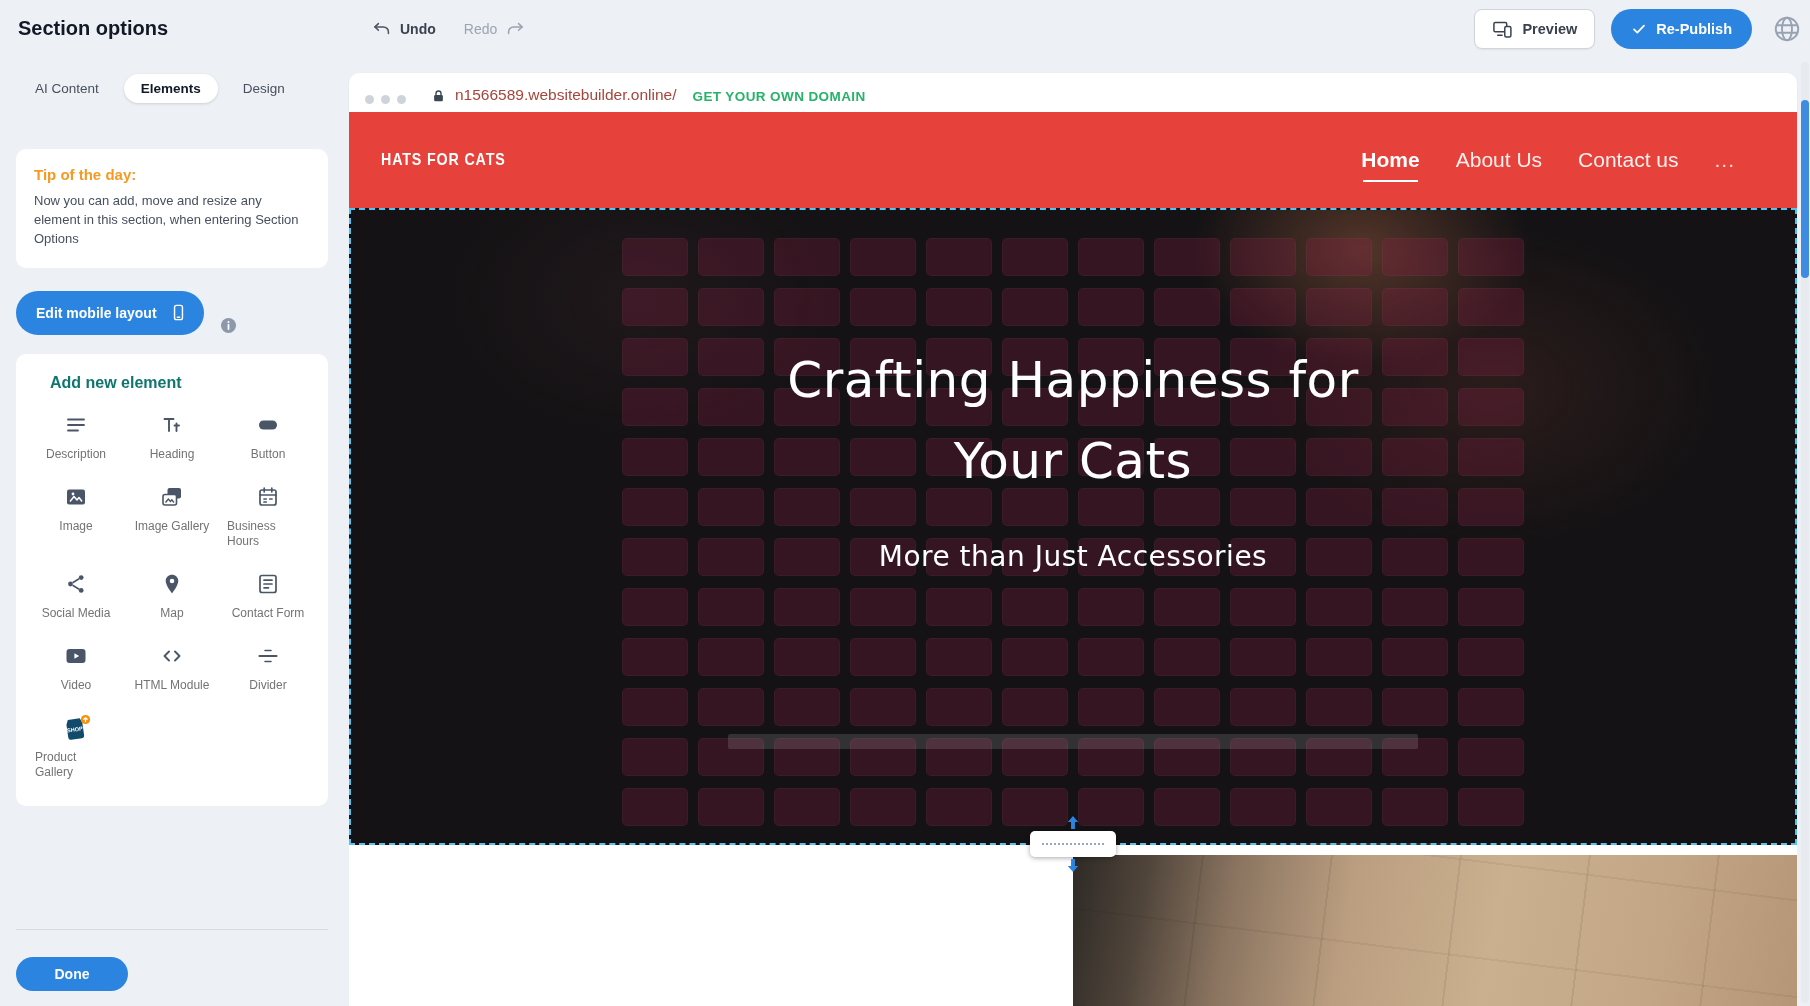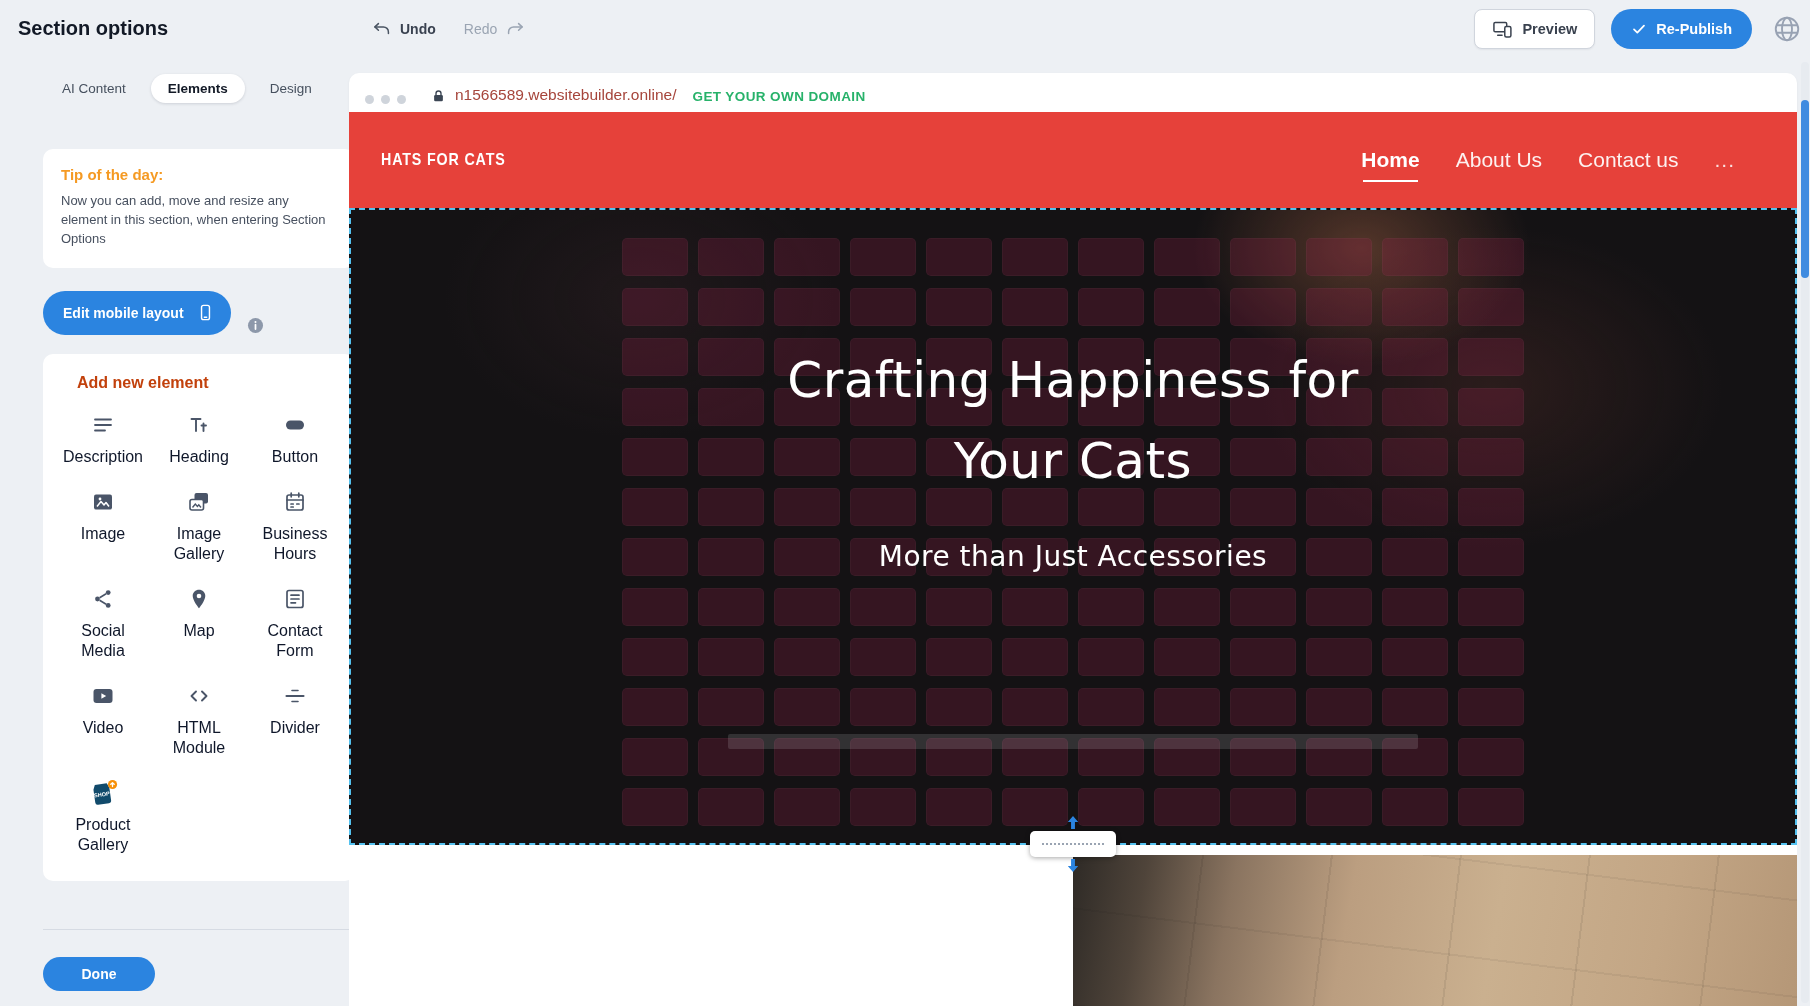--- a/index.html
+++ b/index.html
@@ -16,37 +16,37 @@
   .hist-btn.disabled { color:#9aa4b2; font-weight:400; }
   .topbar-right { position:absolute; right:58px; top:9px; display:flex; gap:16px; align-items:center; }
   .btn-preview { height:40px; padding:0 17px; background:#fff; border:1px solid #d0d5dd; border-radius:8px;
     display:flex; gap:9px; align-items:center; font-size:14.5px; font-weight:600; color:#39414e;
     box-shadow:0 1px 2px rgba(16,24,40,.06); font-family:inherit; }
   .btn-republish { height:40px; padding:0 20px; background:var(--accent,#2b84e0); border:none; border-radius:20px;
     display:flex; gap:9px; align-items:center; font-size:14.5px; font-weight:600; color:#fff; font-family:inherit; }
   .globe-wrap { position:absolute; right:8px; top:14px; }
 
   
-  .sidebar { position:absolute; top:58px; left:0; width:344px; bottom:0;margin-left:27px; }
+  .sidebar { position:absolute; top:58px; left:0; width:344px; bottom:0; }
   .tabs { display:flex; gap:8px; margin:16px 0 0 18px; align-items:center; }
   .tab { padding:7px 17px; font-size:13.5px; color:#46505e; border-radius:16px; }
   .tab.active { background:#fff; color:#121926; font-weight:600; box-shadow:0 1px 3px rgba(16,24,40,.14); }
   .tip-card { margin:46px 16px 0 16px; width:312px; background:#fff; border-radius:10px; padding:17px 18px 19px; }
   .tip-title { color:var(--orange,#f59a23); font-size:15px; font-weight:700; margin-bottom:9px; }
   .tip-body { font-size:13px; line-height:1.45; color:#47505f; }
   .mobile-row { display:flex; align-items:flex-end; gap:15px; margin:23px 16px 0 16px; }
   .btn-mobile { height:44px; padding:0 16px 0 20px; background:var(--accent,#2b84e0); color:#fff; border:none;
     border-radius:24px; display:flex; align-items:center; gap:12px; font-size:14px; font-weight:600; font-family:inherit; }
   .info-badge { width:19px; height:19px; }
   .add-card { margin:19px 16px 0 16px; width:312px; background:#fff; border-radius:10px; padding:20px 12px 26px; }
-  .add-title { font-size:16px; font-weight:600; color:#c2410c; margin:0 0 20px 22px; }
+  .add-title { font-size:16px; font-weight:600; color:#0f766e; margin:0 0 20px 22px; }
   .el-grid { display:grid; grid-template-columns:repeat(3,1fr); row-gap:22px; }
   .el-item { display:flex; flex-direction:column; align-items:center; gap:8px; }
   .el-icon { height:27px; display:flex; align-items:center; justify-content:center; position:relative; }
-  .el-label { font-size:16px; line-height:1.25; color:#0f172a; text-align:center; max-width:82px; }
+  .el-label { font-size:12px; line-height:1.25; color:#737373; text-align:left; max-width:82px; }
   .sidebar-divider { position:absolute; bottom:76px; left:16px; right:16px; border-top:1px solid #d6dbe3; }
   .btn-done { position:absolute; bottom:15px; left:16px; width:112px; height:34px; background:var(--accent,#2b84e0);
     color:#fff; border:none; border-radius:17px; font-size:14px; font-weight:600; font-family:inherit; }
 
   
   .stage { position:absolute; left:349px; top:73px; width:1448px; bottom:0; }
   .browserbar { height:39px; background:#fff; border-radius:10px 10px 0 0; display:flex; align-items:flex-end;
     padding:8px 16px; box-shadow:0 1px 3px rgba(0,0,0,.05); }
   .dot { width:9px; height:9px; border-radius:50%; background:#cfd4db; margin-right:7px; }
   .lock { margin:0 9px 0 18px; }

